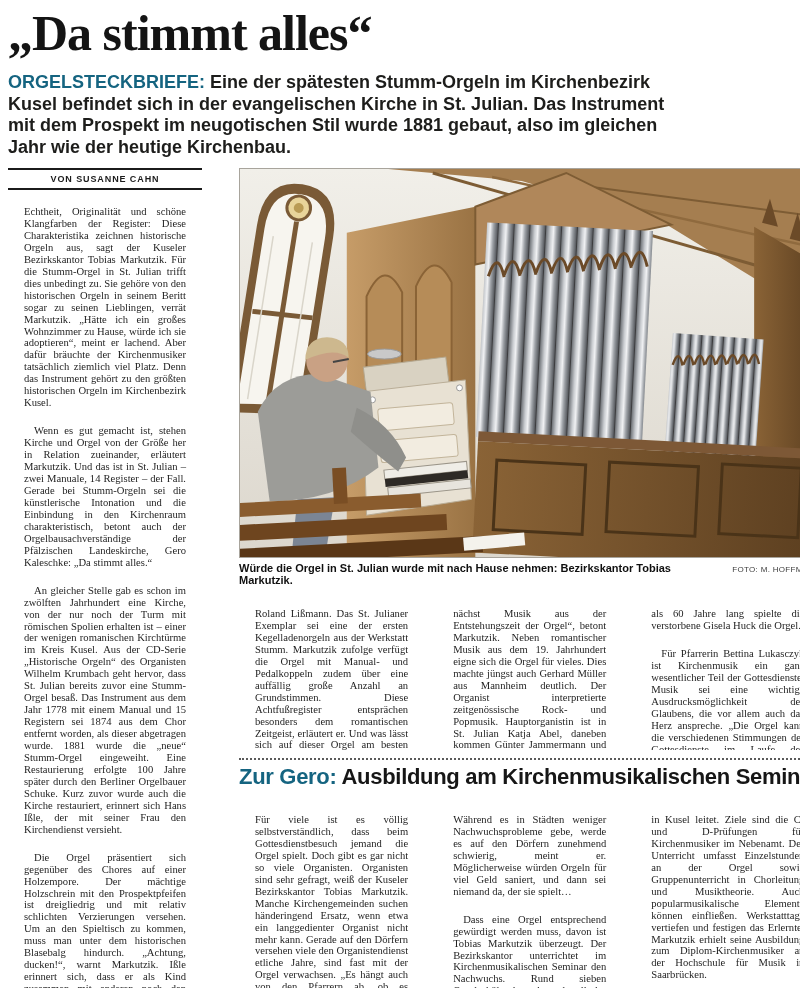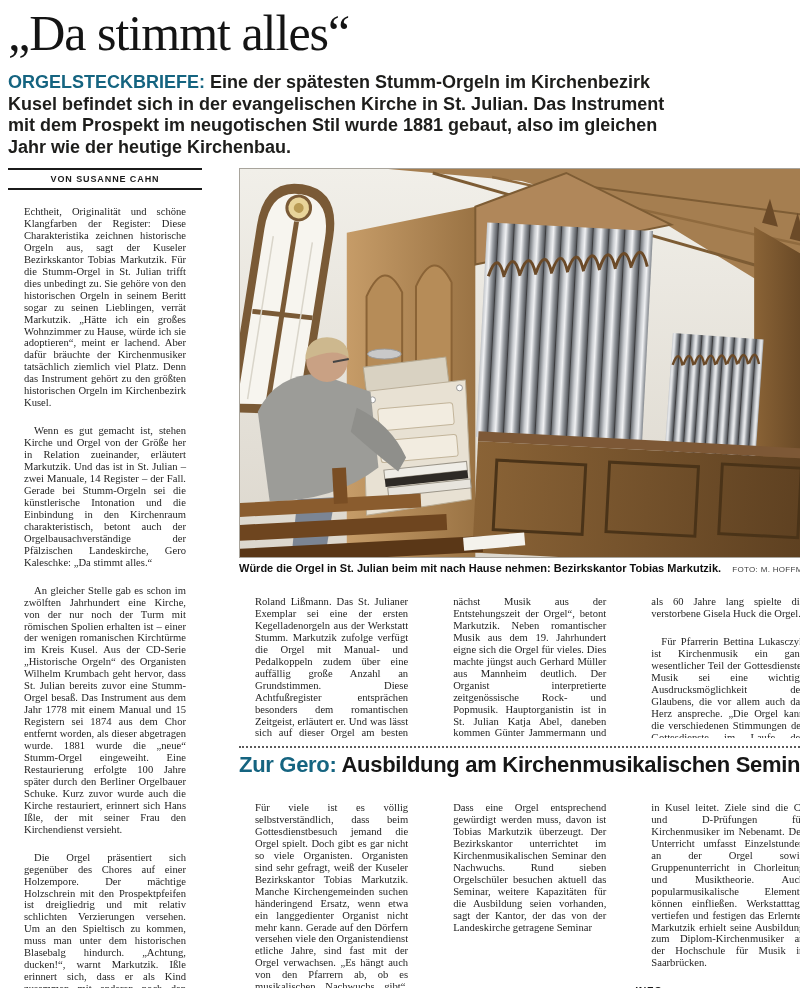--- a/index.html
+++ b/index.html
@@ -5,21 +5,21 @@
   :root { --accent:#156480; }
   * { box-sizing: border-box; }
   html,body { margin:0; padding:0; background:#fff; }
   .page {
     width:800px; height:988px; background:#fff; overflow:hidden;
     padding:6px 8px 0 8px; position:relative;
     font-family:"Liberation Serif", serif; color:#1e1e1e;
   }
   
   .headline {
-    font-family:"Liberation Serif", serif; font-weight:normal;
+    font-family:"Liberation Serif", serif; font-weight:bold;
     font-size:50px; line-height:54px; letter-spacing:-1px;
     color:#141414; margin:0 0 12px 0;
   }
   .lead {
     width:672px; font-family:"Liberation Sans", sans-serif;
     font-weight:bold; font-size:18px; line-height:21.5px;
     color:#1d1d1b; margin-bottom:10px;
   }
   .kicker { color:var(--accent); }
   
@@ -217,21 +217,21 @@
             <rect x="-6" y="330" width="190" height="14" fill="#8a5c2e"></rect>
             <rect x="-6" y="352" width="215" height="16" fill="#6e451f"></rect>
             <rect x="-6" y="376" width="250" height="16" fill="#5a3717"></rect>
             <rect x="96" y="300" width="14" height="36" fill="#7a4e24"></rect>
           </g>
           <rect x="226" y="368" width="62" height="13" fill="#f4f2ec" transform="rotate(-5 257 374)"></rect>
         </svg>
       </div>
 
       <div class="caption-row">
-        <span class="caption">Würde die Orgel in St. Julian beim mit nach Hause nehmen: Bezirkskantor Tobias Markutzik.</span>
+        <span class="caption">Würde die Orgel in St. Julian wurde mit nach Hause nehmen: Bezirkskantor Tobias Markutzik.</span>
         <span class="photo-credit">FOTO: M. HOFFMANN</span>
       </div>
 
       <div class="article-cols body-text">
         <div class="col">
           <p>Roland Lißmann. Das St. Julianer Exemplar sei eine der ersten Kegelladenorgeln aus der Werkstatt Stumm. Markutzik zufolge verfügt die Orgel mit Manual- und Pedalkoppeln zudem über eine auffällig große Anzahl an Grundstimmen. Diese Achtfußregister entsprächen besonders dem romantischen Zeitgeist, erläutert er. Und was lässt sich auf dieser Orgel am besten spielen? „Das ist natürlich zu-</p>
         </div>
         <div class="col">
           <p>nächst Musik aus der Entstehungszeit der Orgel“, betont Markutzik. Neben romantischer Musik aus dem 19. Jahrhundert eigne sich die Orgel für vieles. Dies machte jüngst auch Gerhard Müller aus Mannheim deutlich. Der Organist interpretierte zeitgenössische Rock- und Popmusik. Hauptorganistin ist in St. Julian Katja Abel, daneben kommen Günter Jammermann und Simon Jagoda zum Einsatz. Mehr</p>
         </div>
@@ -243,20 +243,21 @@
 
       <div class="zur-sache">
         <div class="zs-head">
           <span class="zs-kicker">Zur Gero:</span><span> Ausbildung am Kirchenmusikalischen Seminar</span>
         </div>
         <div class="zs-cols body-text">
           <div class="col">
             <p>Für viele ist es völlig selbstverständlich, dass beim Gottesdienstbesuch jemand die Orgel spielt. Doch gibt es gar nicht so viele Organisten. Organisten sind sehr gefragt, weiß der Kuseler Bezirkskantor Tobias Markutzik. Manche Kirchengemeinden suchen händeringend Ersatz, wenn etwa ein langgedienter Organist nicht mehr kann. Gerade auf den Dörfern versehen viele den Organistendienst etliche Jahre, sind fast mit der Orgel verwachsen. „Es hängt auch von den Pfarrern ab, ob es musikalischen Nachwuchs gibt“, sagt der Orgelbausachverständige Gero Kaleschke.</p>
           </div>
           <div class="col">
+            <p>Während es in Städten weniger Nachwuchsprobleme gebe, werde es auf den Dörfern zunehmend schwierig, meint er. Möglicherweise würden Orgeln für viel Geld saniert, und dann sei niemand da, der sie spielt…</p>
             <p>Dass eine Orgel entsprechend gewürdigt werden muss, davon ist Tobias Markutzik überzeugt. Der Bezirkskantor unterrichtet im Kirchenmusikalischen Seminar den Nachwuchs. Rund sieben Orgelschüler besuchen aktuell das Seminar, weitere Kapazitäten für die Ausbildung seien vorhanden, sagt der Kantor, der das von der Landeskirche getragene Seminar</p>
           </div>
           <div class="col">
             <p>in Kusel leitet. Ziele sind die C- und D-Prüfungen für Kirchenmusiker im Nebenamt. Der Unterricht umfasst Einzelstunden an der Orgel sowie Gruppenunterricht in Chorleitung und Musiktheorie. Auch popularmusikalische Elemente können einfließen. Werkstatttage vertiefen und festigen das Erlernte. Markutzik erhielt seine Ausbildung zum Diplom-Kirchenmusiker an der Hochschule für Musik in Saarbrücken.</p>
             <div class="info-box">
               <div class="info-title">INFO</div>
               <div class="info-text">
                 <span>Informationen unter 0163 2935953 oder E-Mail: kantor-kusel@hotmail.de.</span><span class="info-credit">|suca</span>
               </div>
             </div>

